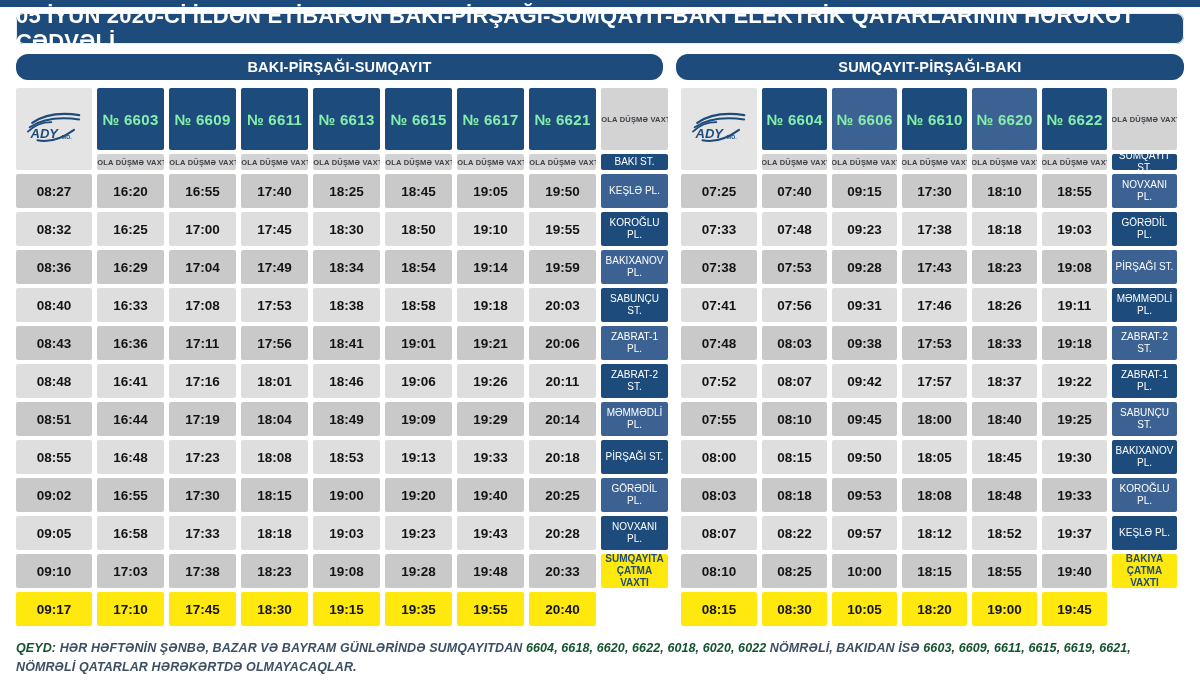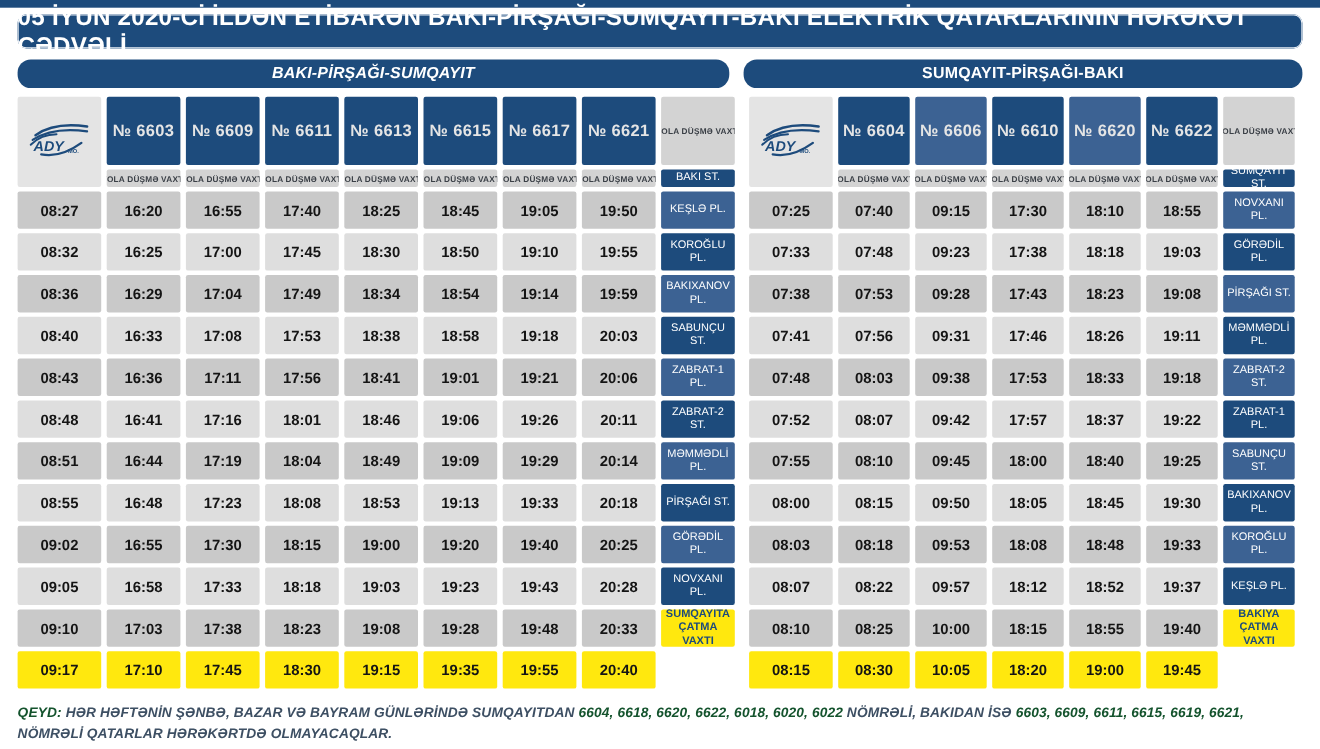--- a/index.html
+++ b/index.html
@@ -14,36 +14,36 @@
     display:flex;align-items:center;justify-content:center;
     color:#ffffff;font-weight:bold;font-size:22px;letter-spacing:.2px;
     box-shadow:0 0 0 1px #e8eef5 inset;
   }
   .headers-row{display:flex;margin:10px 16px 0;gap:13px;}
   .dir-header{
     height:26px;background:#1d4b7c;border-radius:12px;
     display:flex;align-items:center;justify-content:center;
     color:#ffffff;font-weight:bold;font-size:14.5px;letter-spacing:.2px;
   }
-  .dir-header.left{width:746px;font-style:italic;}
+  .dir-header.left{width:746px;}
   .dir-header.right{width:586px;}
   .tables-row{display:flex;margin:8px 16px 0;gap:13px;}
   .timetable{
     display:grid;
     grid-template-rows:62px 16px repeat(12,34px);
     gap:4px 5px;
   }
   .timetable.left{width:652px;}
   .timetable.right{width:496px;}
   .cell{
     display:flex;align-items:center;justify-content:center;
     border-radius:2px;text-align:center;
   }
   .logo-cell{background:#e4e4e4;grid-row:1/3;grid-column:1;}
-  .train-head{background:#1d4b7c;color:#e5e5e5;font-weight:bold;font-size:15px;letter-spacing:.3px;}
+  .train-head{background:#1d4b7c;color:#86efac;font-weight:bold;font-size:15px;letter-spacing:.3px;}
   .train-head.hl{background:#3c6293;}
   .yola{background:#d3d3d3;color:#3a3f46;font-weight:bold;font-size:7.5px;letter-spacing:.2px;white-space:nowrap;overflow:hidden;}
   .station{background:#1d4b7c;color:#fff;font-weight:normal;font-size:10px;line-height:1.2;padding:0 3px;}
   .station.alt{background:#3c6293;}
   .time{background:#c9c9c9;color:#141414;font-weight:bold;font-size:13.5px;}
   .time.alt{background:#dedede;}
   .arrive-label{background:#ffe80e;color:#1d4b7c;font-weight:bold;font-size:10px;line-height:1.2;padding:0 3px;}
   .arrive-time{background:#ffe80e;color:#141414;font-weight:bold;font-size:13.5px;}
   .note{
     margin:13px 16px 0;font-weight:bold;font-style:italic;font-size:12.5px;

